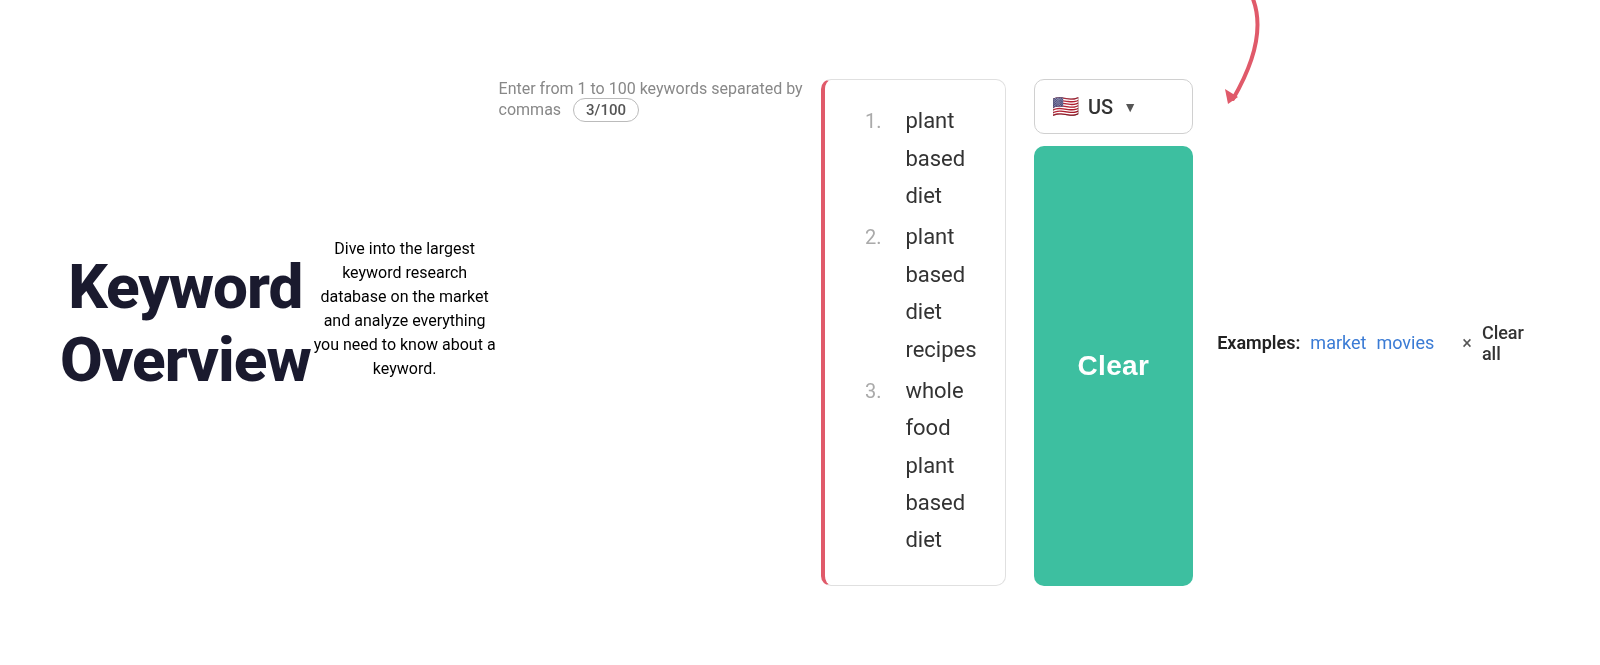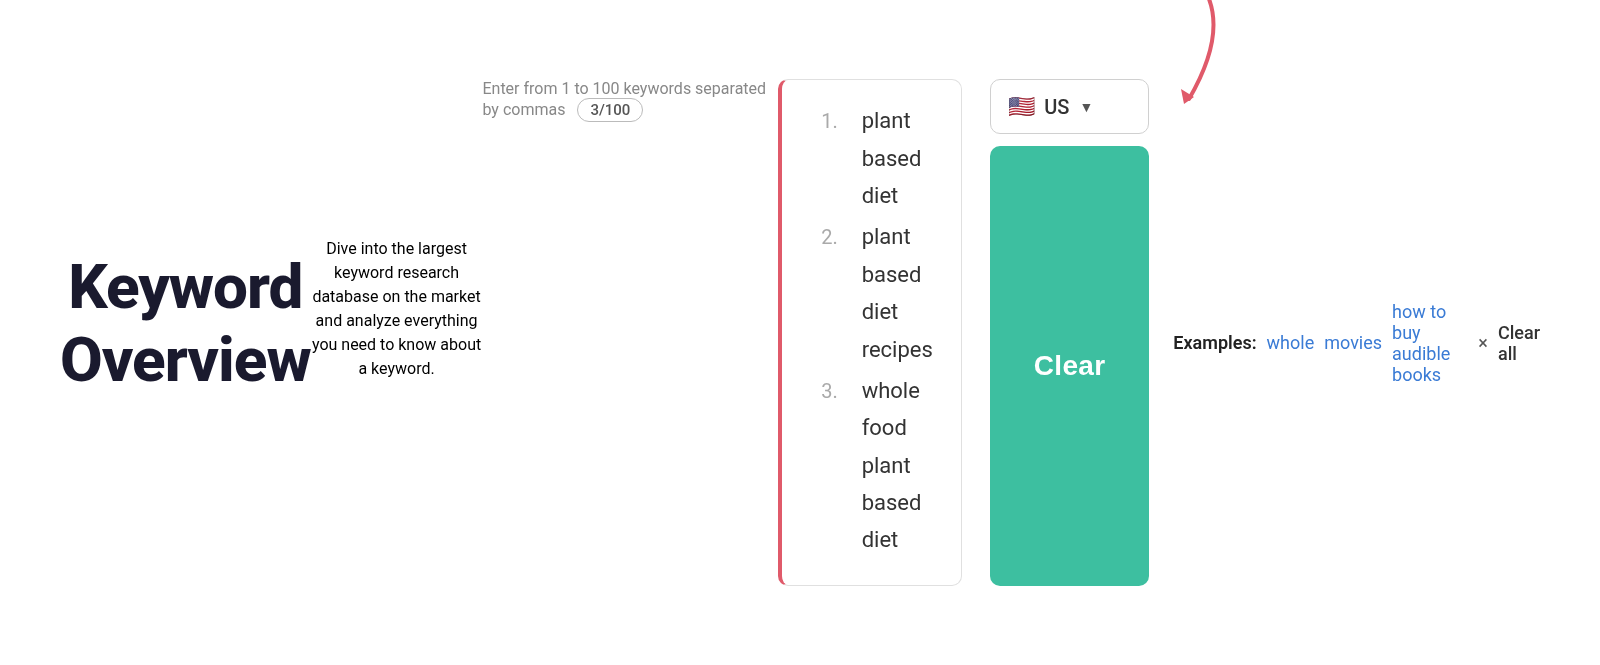--- a/index.html
+++ b/index.html
@@ -254,21 +254,20 @@
       <svg class="arrow-annotation" viewBox="0 0 110 130" fill="none" xmlns="http://www.w3.org/2000/svg">
         <path d="M90 10 Q105 50 70 110" stroke="#e05a6a" stroke-width="4" fill="none" stroke-linecap="round"></path>
         <polygon points="65,115 75,108 62,100" fill="#e05a6a"></polygon>
       </svg>
     </div>
 
   </div>
 
   <div class="examples-row">
     <span class="examples-label">Examples:</span>
-    <a class="example-link" href="#">whole</a>
+    <a class="example-link" href="#">market</a>
     <a class="example-link" href="#">movies</a>
-    <a class="example-link" href="#">how to buy audible books</a>
     <span class="clear-separator"></span>
     <span class="clear-x">×</span>
     <span class="clear-all-btn">Clear all</span>
   </div>
 
 </div>
 
 </body></html>

